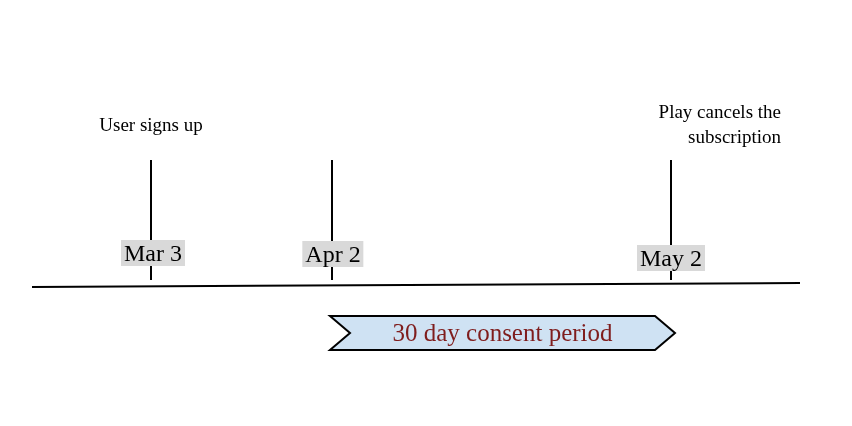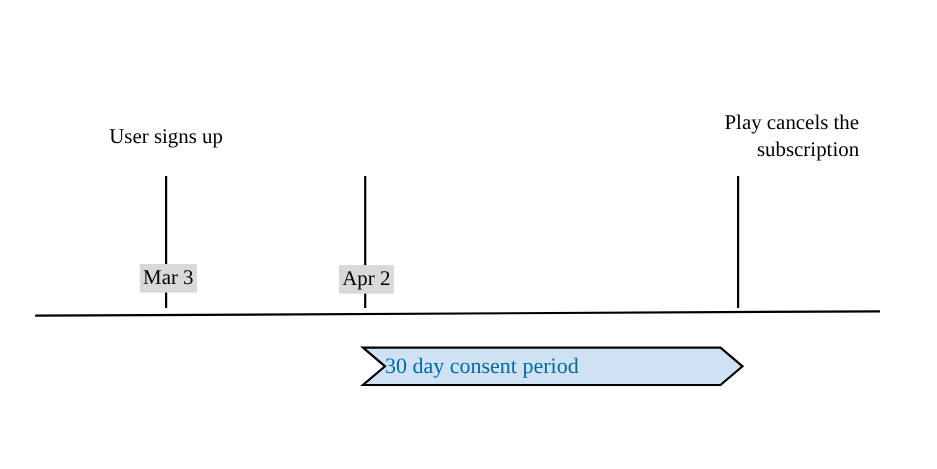--- a/index.html
+++ b/index.html
@@ -29,41 +29,42 @@
     position: absolute;
     width: 2px;
     height: 120px;
     top: 160px;
     background: #000000;
   }
   .date-badge {
     position: absolute;
     transform: translateX(-50%);
     background: #d9d9d9;
-    font-size: 19px;
+    font-size: 24px;
     line-height: 24px;
     padding: 1px 3px;
     white-space: nowrap;
     color: #000000;
   }
   .overlay-svg {
     position: absolute;
     left: 0;
     top: 0;
     width: 852px;
     height: 426px;
   }
   .banner-label {
     position: absolute;
     left: 350px;
     width: 305px;
     top: 322px;
-    font-size: 20px;
+    text-align: center;
+    font-size: 25px;
     line-height: 22px;
-    color: #0369a1;
+    color: #7f1d1d;
   }
 </style>
 </head>
 <body>
 
 <div class="canvas">
 
   <svg class="overlay-svg" viewBox="0 0 852 426">
     <line x1="32" y1="287" x2="800" y2="283" stroke="#000000" stroke-width="2"></line>
     <polygon points="330,316 655,316 675,333 655,350 330,350 350,333" stroke="#000000" stroke-width="2" stroke-linejoin="miter" fill="#cfe2f3"></polygon>
@@ -72,16 +73,17 @@
   <div class="event-label" style="left:41px; top:112px;">User signs up</div>
   <div class="tick" style="left:150px;"></div>
   <div class="date-badge" style="left:153px; top:240px;">Mar 3</div>
 
   <div class="tick" style="left:331px;"></div>
   <div class="date-badge" style="left:333px; top:241px;text-align:center;">Apr 2</div>
 
   <div class="event-label" style="left:561px; top:99px;text-align:right;">Play cancels the
 subscription</div>
   <div class="tick" style="left:670px;"></div>
+  <div class="date-badge" style="left:671px; top:245px;">May 2</div>
 
   <div class="banner-label">30 day consent period</div>
 
 </div>
 
 </body></html>

